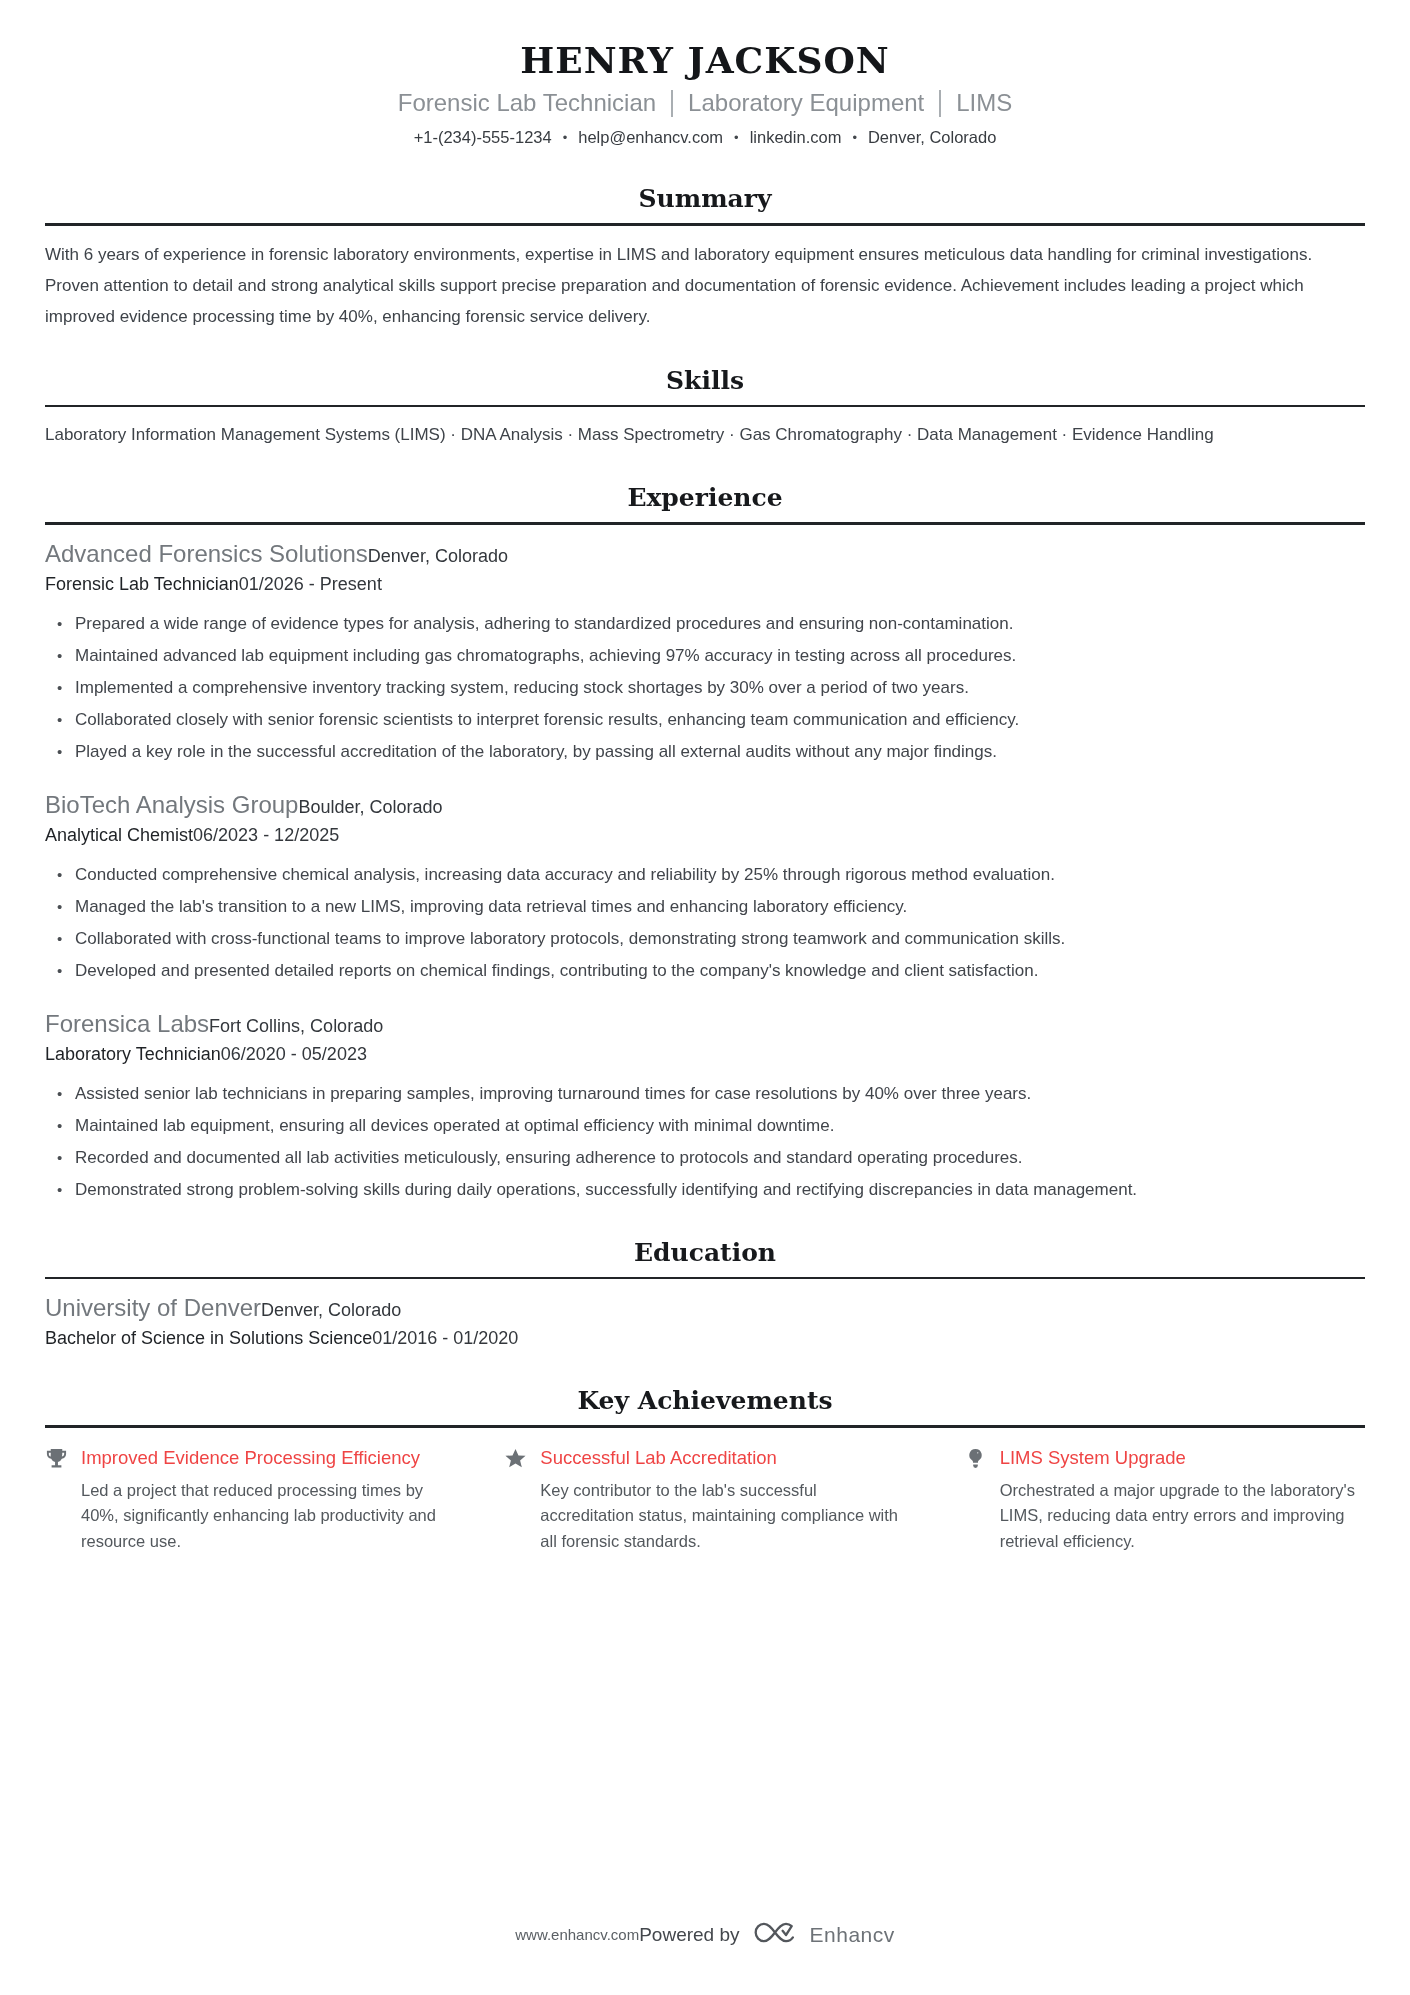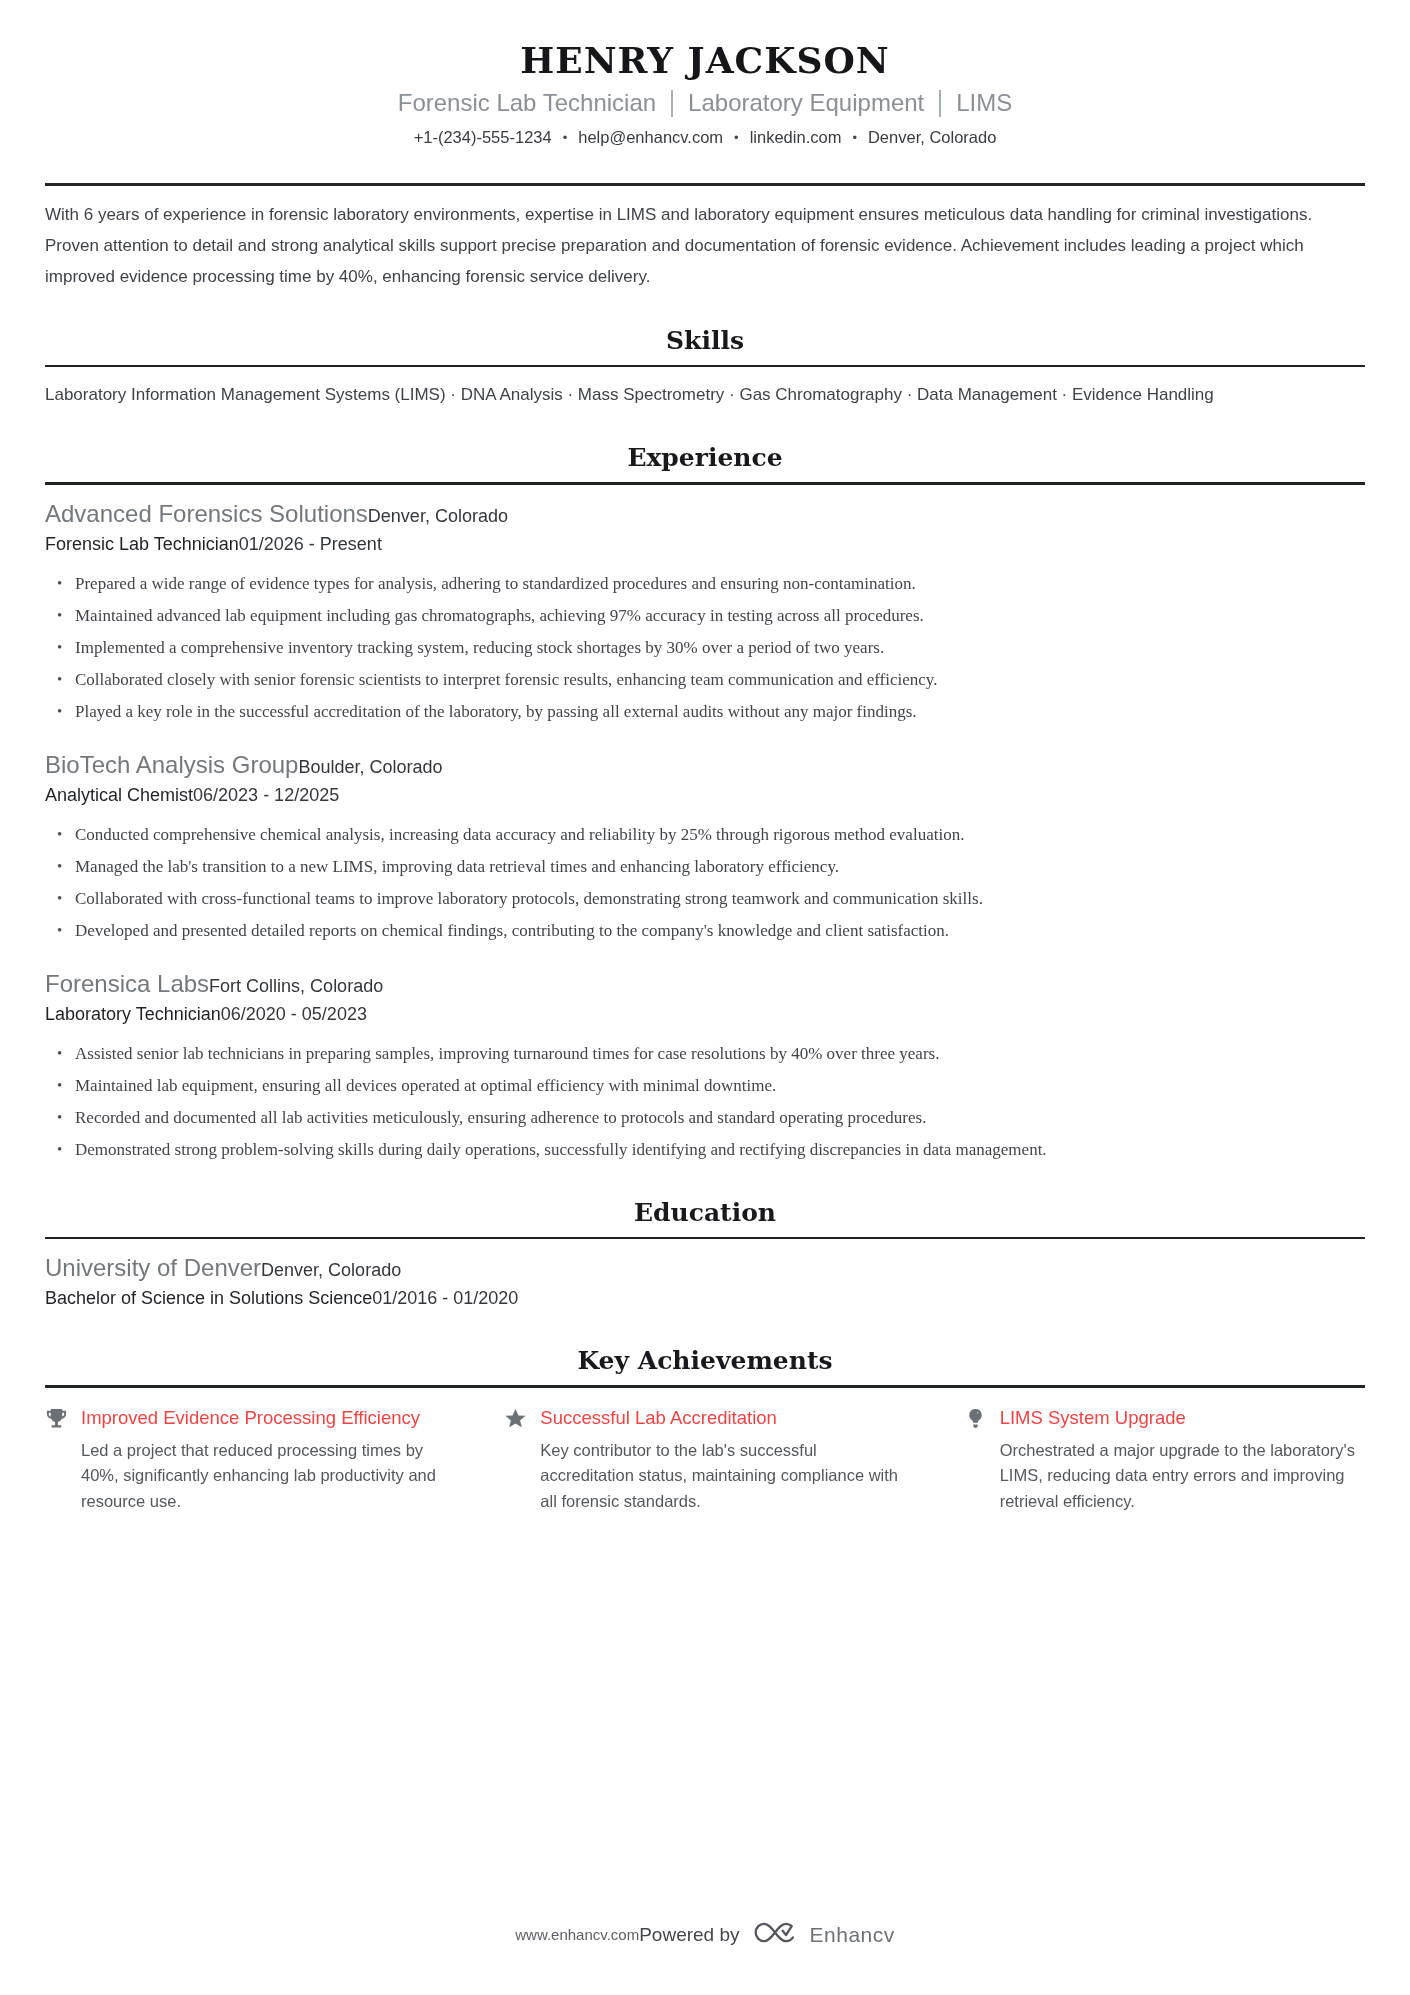--- a/index.html
+++ b/index.html
@@ -90,21 +90,20 @@
   }
   .role, .degree {
     font-size: 18px;
     color: #1f2226;
     line-height: 28px;
   }
   ul.bullets {
     list-style: none;
     margin-top: 11px;
     padding-left: 10px;
-    font-family: Liberation Serif, serif;
   }
   ul.bullets li {
     position: relative;
     padding-left: 20px;
     font-size: 17px;
     line-height: 29px;
     color: #41454b;
     margin-bottom: 3px;
   }
   ul.bullets li::before {
@@ -166,20 +165,21 @@
     <div class="name">HENRY JACKSON</div>
     <div class="subtitle">
       <span>Forensic Lab Technician</span><span class="vsep"></span><span>Laboratory Equipment</span><span class="vsep"></span><span>LIMS</span>
     </div>
     <div class="contact">
       <span>+1-(234)-555-1234</span><span class="dot">•</span><span>help@enhancv.com</span><span class="dot">•</span><span>linkedin.com</span><span class="dot">•</span><span>Denver, Colorado</span>
     </div>
   </header>
 
   <section>
+    <h2 class="sec-title">Summary</h2>
     <div class="rule"></div>
     <p class="body-text">With 6 years of experience in forensic laboratory environments, expertise in LIMS and laboratory equipment ensures meticulous data handling for criminal investigations. Proven attention to detail and strong analytical skills support precise preparation and documentation of forensic evidence. Achievement includes leading a project which improved evidence processing time by 40%, enhancing forensic service delivery.</p>
   </section>
 
   <section>
     <h2 class="sec-title">Skills</h2>
     <div class="rule"></div>
     <p class="body-text skills-text">Laboratory Information Management Systems (LIMS) · DNA Analysis · Mass Spectrometry · Gas Chromatography · Data Management · Evidence Handling</p>
   </section>
 

